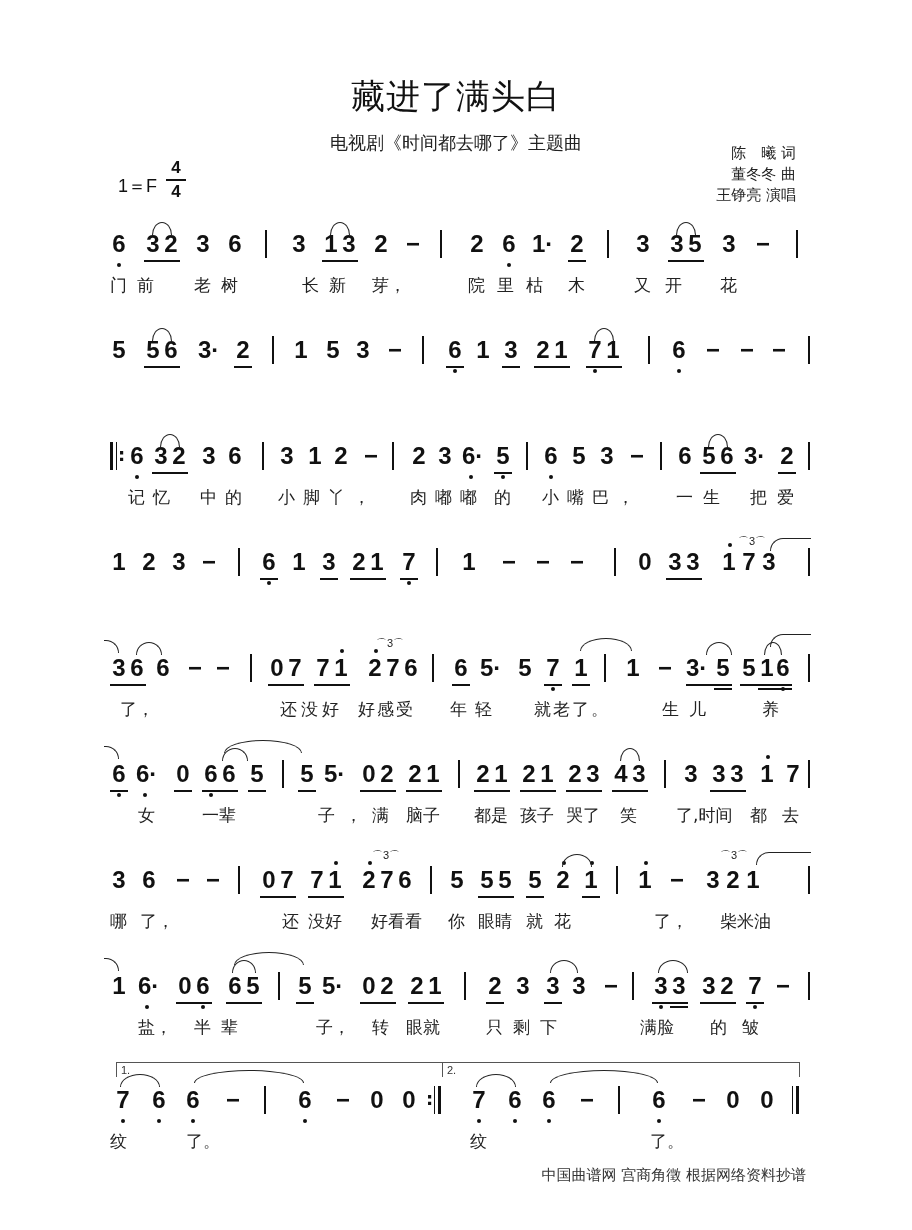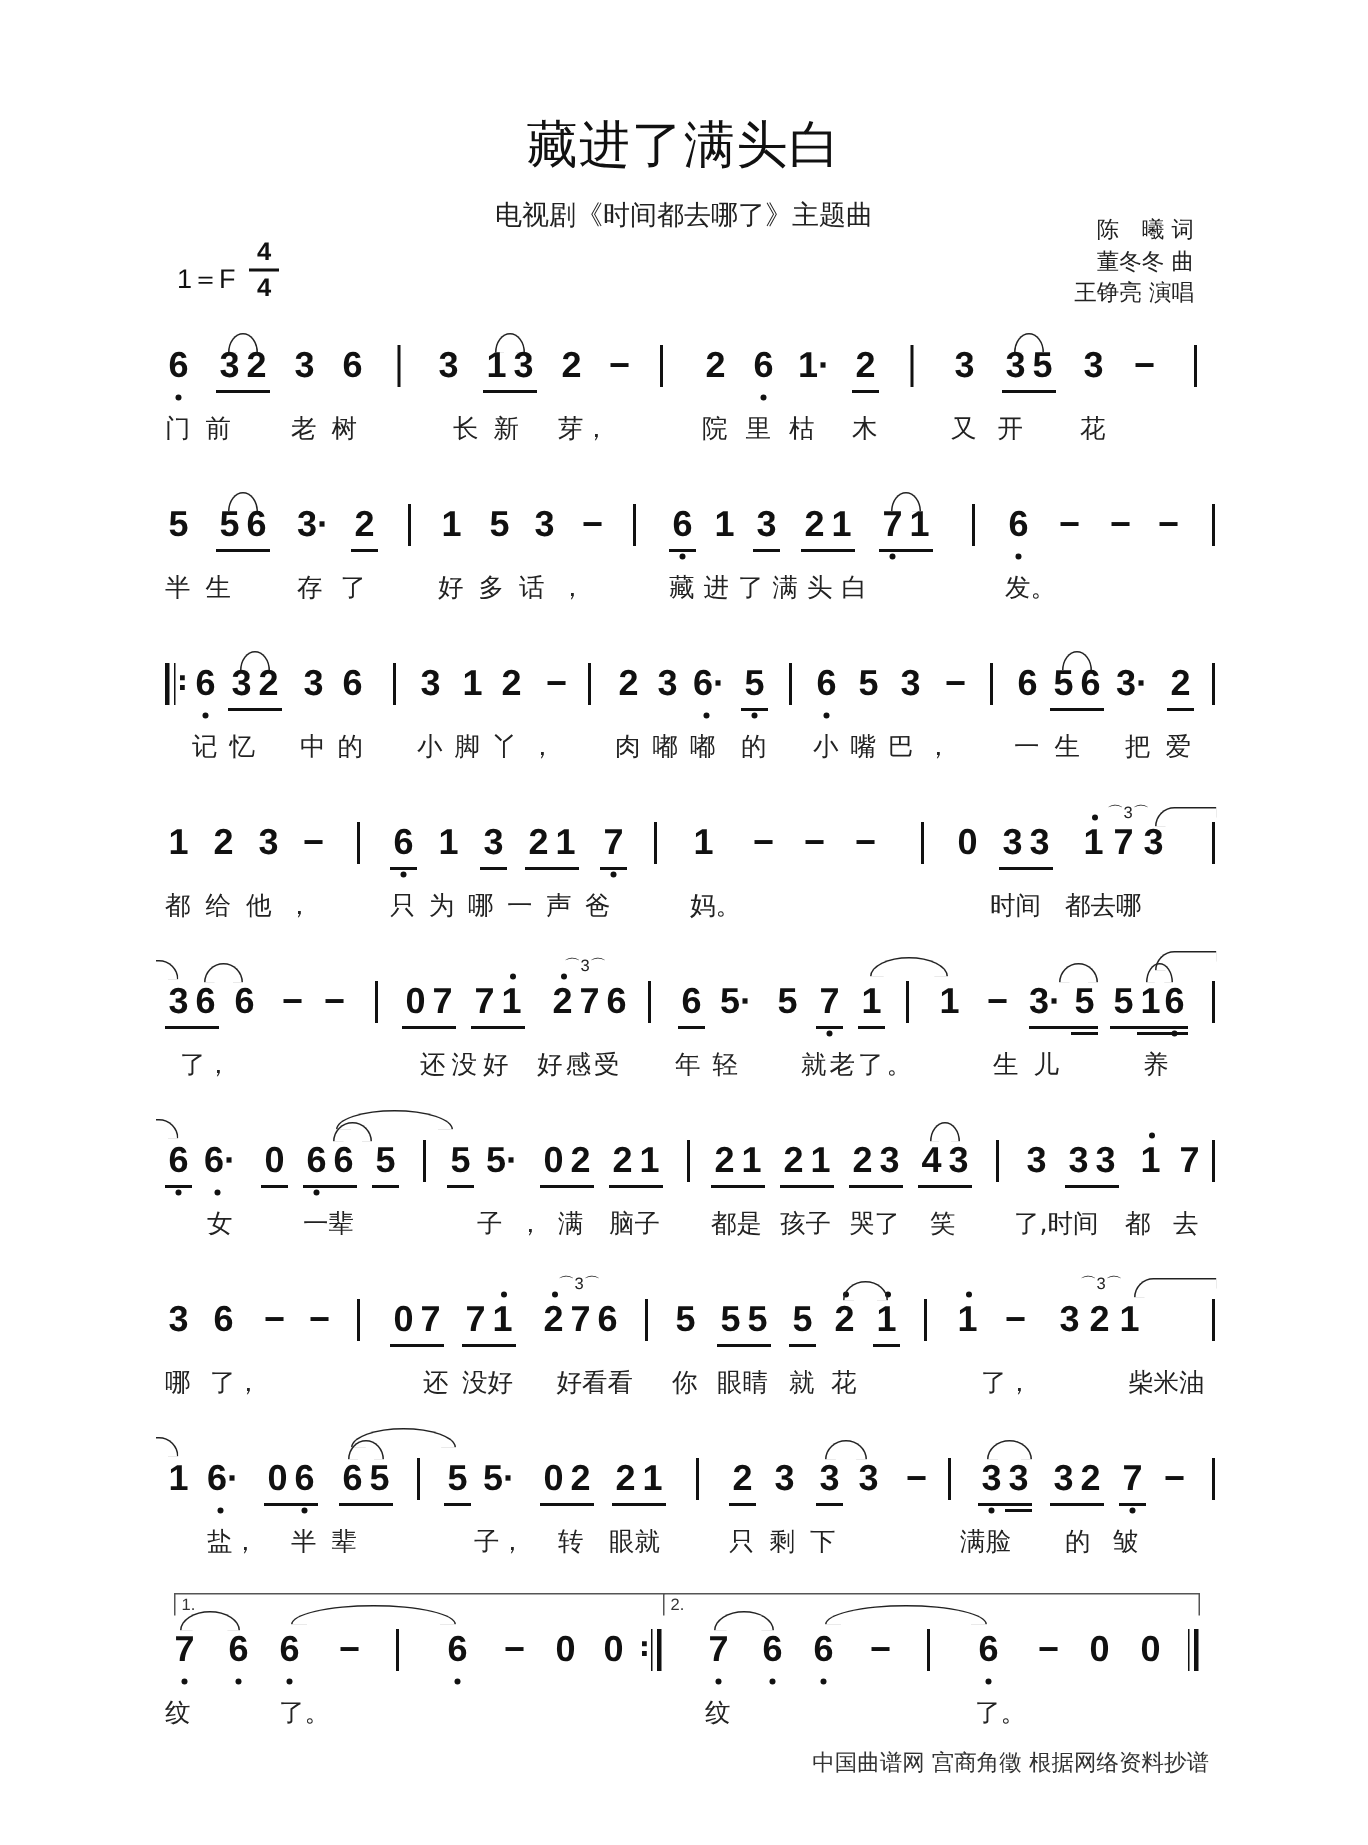--- a/index.html
+++ b/index.html
@@ -159,27 +159,20 @@
     <span class="n low" style="left:476px">7</span>
       <span class="n" style="left:494px">1</span>
     <span class="ul" style="left:476px;top:38px;width:36px"></span>
     <span class="slur" style="left:484px;top:0;width:18px"></span>
     <span class="bl" style="left:538px"></span>
     <span class="n low" style="left:560px">6</span>
     <span class="n" style="left:594px">−</span>
       <span class="n" style="left:628px">−</span>
       <span class="n" style="left:660px">−</span>
     <span class="bl" style="left:698px"></span>
-  </div>
-  <div class="lyrics">
-    <span class="ly" style="left:0;letter-spacing:10px">半生</span>
-    <span class="ly" style="left:88px;letter-spacing:12px">存了</span>
-    <span class="ly" style="left:182px;letter-spacing:10px">好多话，</span>
-    <span class="ly" style="left:336px;letter-spacing:6px">藏进了满头白</span>
-    <span class="ly" style="left:560px">发。</span>
   </div>
 </div>
 
 <div class="row" style="top:434px">
   <div class="notes">
     <span class="repeat-start" style="left:0"></span>
     <span class="colon" style="left:8px">:</span>
     <span class="n low" style="left:18px">6</span>
     <span class="n" style="left:42px">3</span>
       <span class="n" style="left:60px">2</span>
@@ -252,27 +245,20 @@
     <span class="n" style="left:526px">0</span>
     <span class="n" style="left:556px">3</span>
       <span class="n" style="left:574px">3</span>
     <span class="ul" style="left:556px;top:38px;width:36px"></span>
     <span class="n high" style="left:610px">1</span>
       <span class="n" style="left:630px">7</span>
       <span class="n" style="left:650px">3</span>
     <span class="trip" style="left:628px;top:-6px">⌒3⌒</span>
     <span class="slur" style="left:660px;top:-2px;width:40px;border-right:none;border-radius:40px 0 0 0"></span>
     <span class="bl" style="left:698px"></span>
-  </div>
-  <div class="lyrics">
-    <span class="ly" style="left:0;letter-spacing:10px">都给他，</span>
-    <span class="ly" style="left:150px;letter-spacing:9px">只为哪一声爸</span>
-    <span class="ly" style="left:350px">妈。</span>
-    <span class="ly" style="left:550px">时间</span>
-    <span class="ly" style="left:600px">都去哪</span>
   </div>
 </div>
 
 <div class="row" style="top:646px">
   <div class="notes">
     <span class="slur" style="left:-6px;top:-6px;width:14px;border-left:none;border-radius:0 14px 0 0"></span>
     <span class="n" style="left:0">3</span>
       <span class="n" style="left:18px">6</span>
     <span class="ul" style="left:0;top:38px;width:36px"></span>
     <span class="slur" style="left:26px;top:-4px;width:24px"></span>
@@ -433,21 +419,21 @@
     <span class="ly" style="left:0">哪</span>
     <span class="ly" style="left:30px">了，</span>
     <span class="ly" style="left:172px">还</span>
     <span class="ly" style="left:198px">没好</span>
     <span class="ly" style="left:261px">好看看</span>
     <span class="ly" style="left:338px">你</span>
     <span class="ly" style="left:368px">眼睛</span>
     <span class="ly" style="left:416px">就</span>
     <span class="ly" style="left:444px">花</span>
     <span class="ly" style="left:544px">了，</span>
-    <span class="ly" style="left:642px">柴米油</span>
+    <span class="ly" style="left:610px">柴米油</span>
   </div>
 </div>
 
 <div class="row" style="top:964px">
   <div class="notes">
     <span class="slur" style="left:-6px;top:-6px;width:14px;border-left:none;border-radius:0 14px 0 0"></span>
     <span class="n" style="left:0">1</span>
     <span class="n low" style="left:28px">6·</span>
     <span class="n" style="left:66px">0</span>
       <span class="n low" style="left:84px">6</span>

